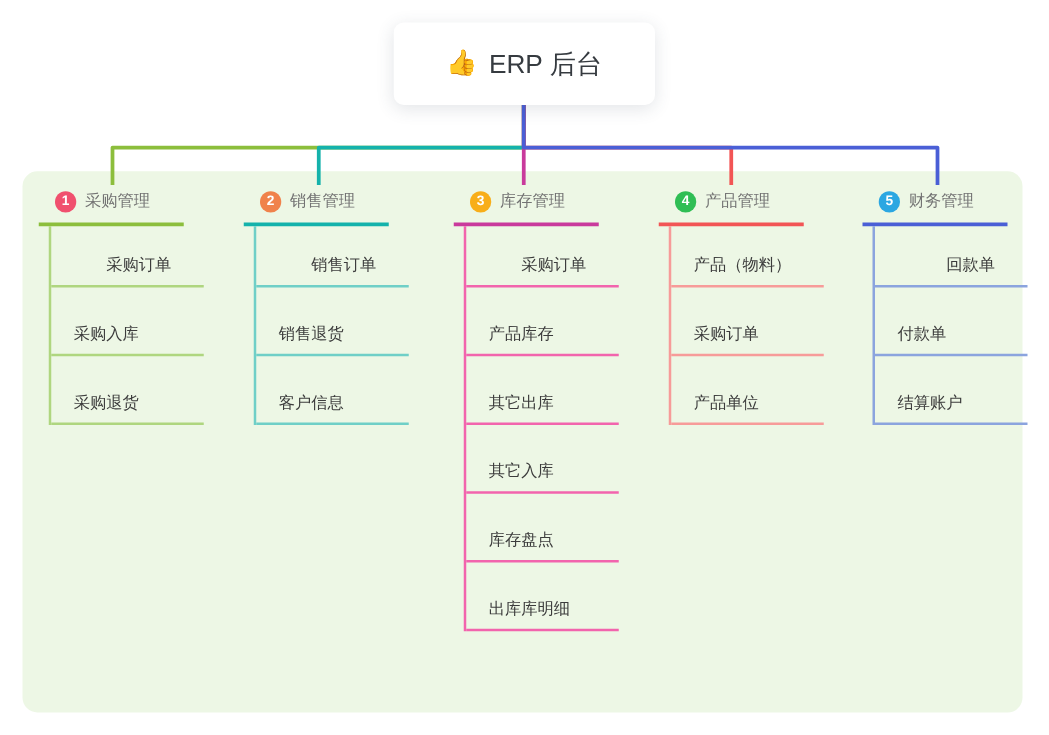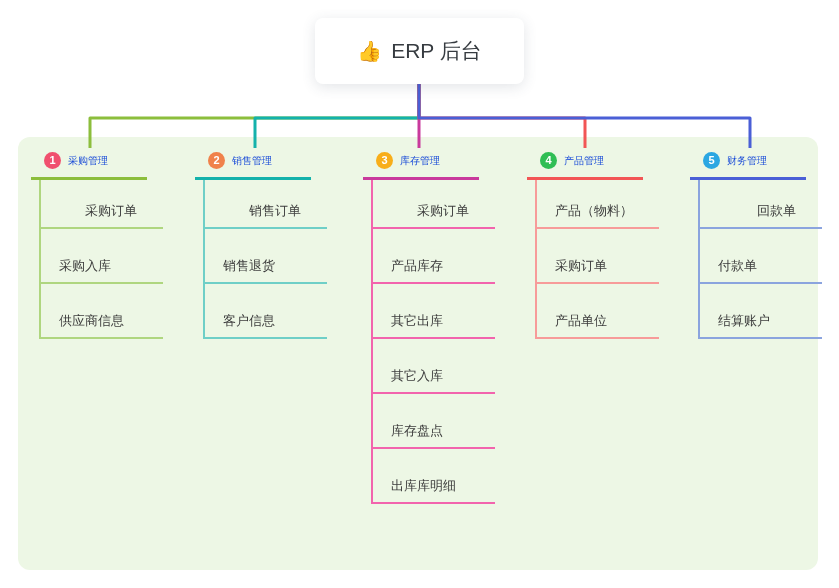--- a/index.html
+++ b/index.html
@@ -29,21 +29,21 @@
     display:flex;align-items:center;gap:7px;
     width:116px;box-sizing:border-box;
     padding:5px 0 8px 13px;
     border-bottom:3px solid var(--c);
   }
   .badge{
     width:17px;height:17px;border-radius:50%;flex:0 0 17px;
     background:var(--bc);color:#fff;font-size:11px;font-weight:bold;
     display:flex;align-items:center;justify-content:center;line-height:1;
   }
-  .branch-label{font-size:10px;color:#1d4ed8;font-weight:500;white-space:nowrap;}
+  .branch-label{font-size:13px;color:#737373;font-weight:500;white-space:nowrap;}
   .children{margin-left:8px;border-left:2px solid var(--lc);}
   .child{
     width:max-content;min-width:78px;
     padding:28px 26px 7px 18px;
     border-bottom:2px solid var(--lc);
     font-size:13px;color:#3c3c3c;white-space:nowrap;
   }
   .child:first-child{padding-top:22px;text-align:right;}
   .b1{left:31px;} .b2{left:195px;} .b3{left:363px;} .b4{left:527px;} .b5{left:690px;}
 </style>
@@ -66,21 +66,21 @@
 </div>
 
 <div class="branch b1" style="--c: #8cbe3c; --lc: #afd67f; --bc: #f0506e;">
   <div class="branch-header">
     <span class="badge">1</span>
     <span class="branch-label">采购管理</span>
   </div>
   <div class="children">
     <div class="child">采购订单</div>
     <div class="child">采购入库</div>
-    <div class="child">供应商信息</div>
+    <div class="child">采购退货</div>
   </div>
 </div>
 
 <div class="branch b2" style="--c: #14b2ab; --lc: #6fcfc7; --bc: #f0824b;">
   <div class="branch-header">
     <span class="badge">2</span>
     <span class="branch-label">销售管理</span>
   </div>
   <div class="children">
     <div class="child">销售订单</div>

